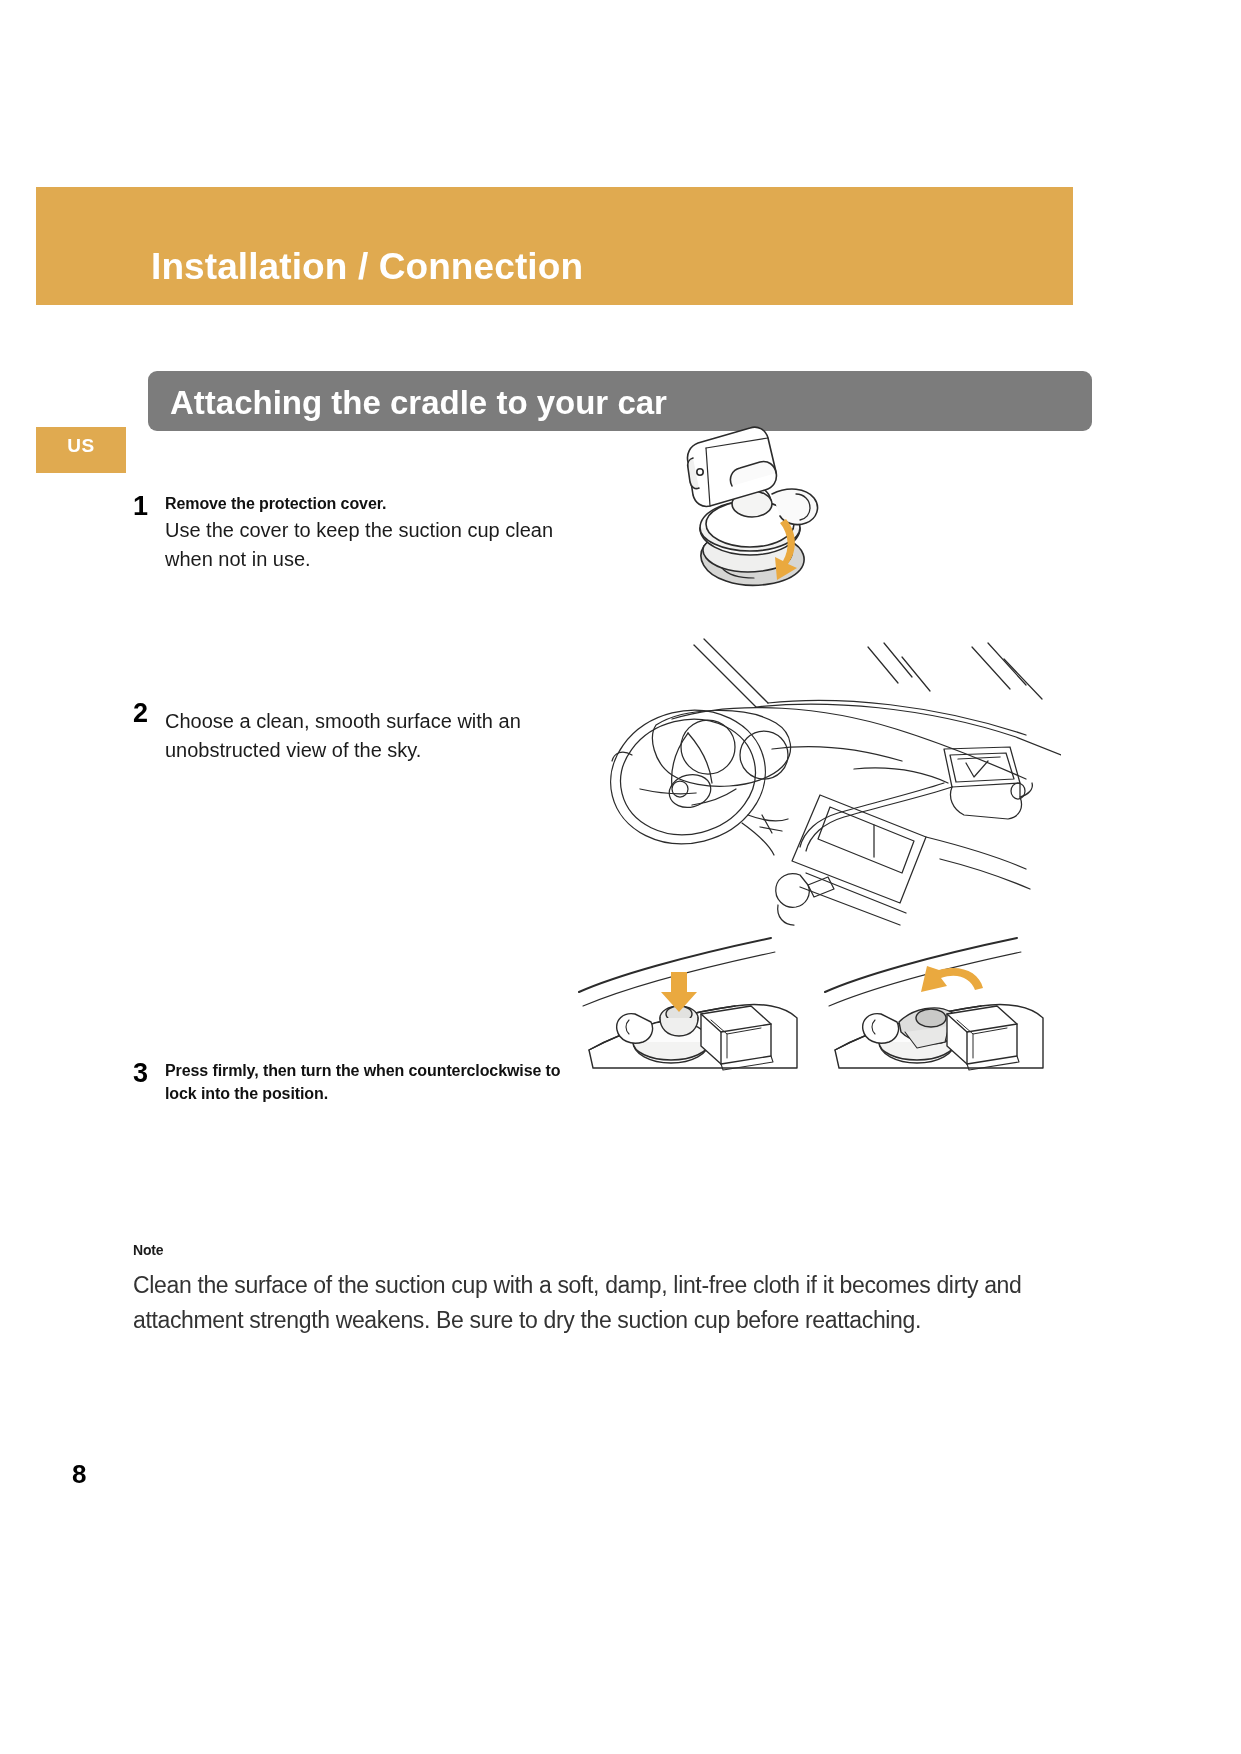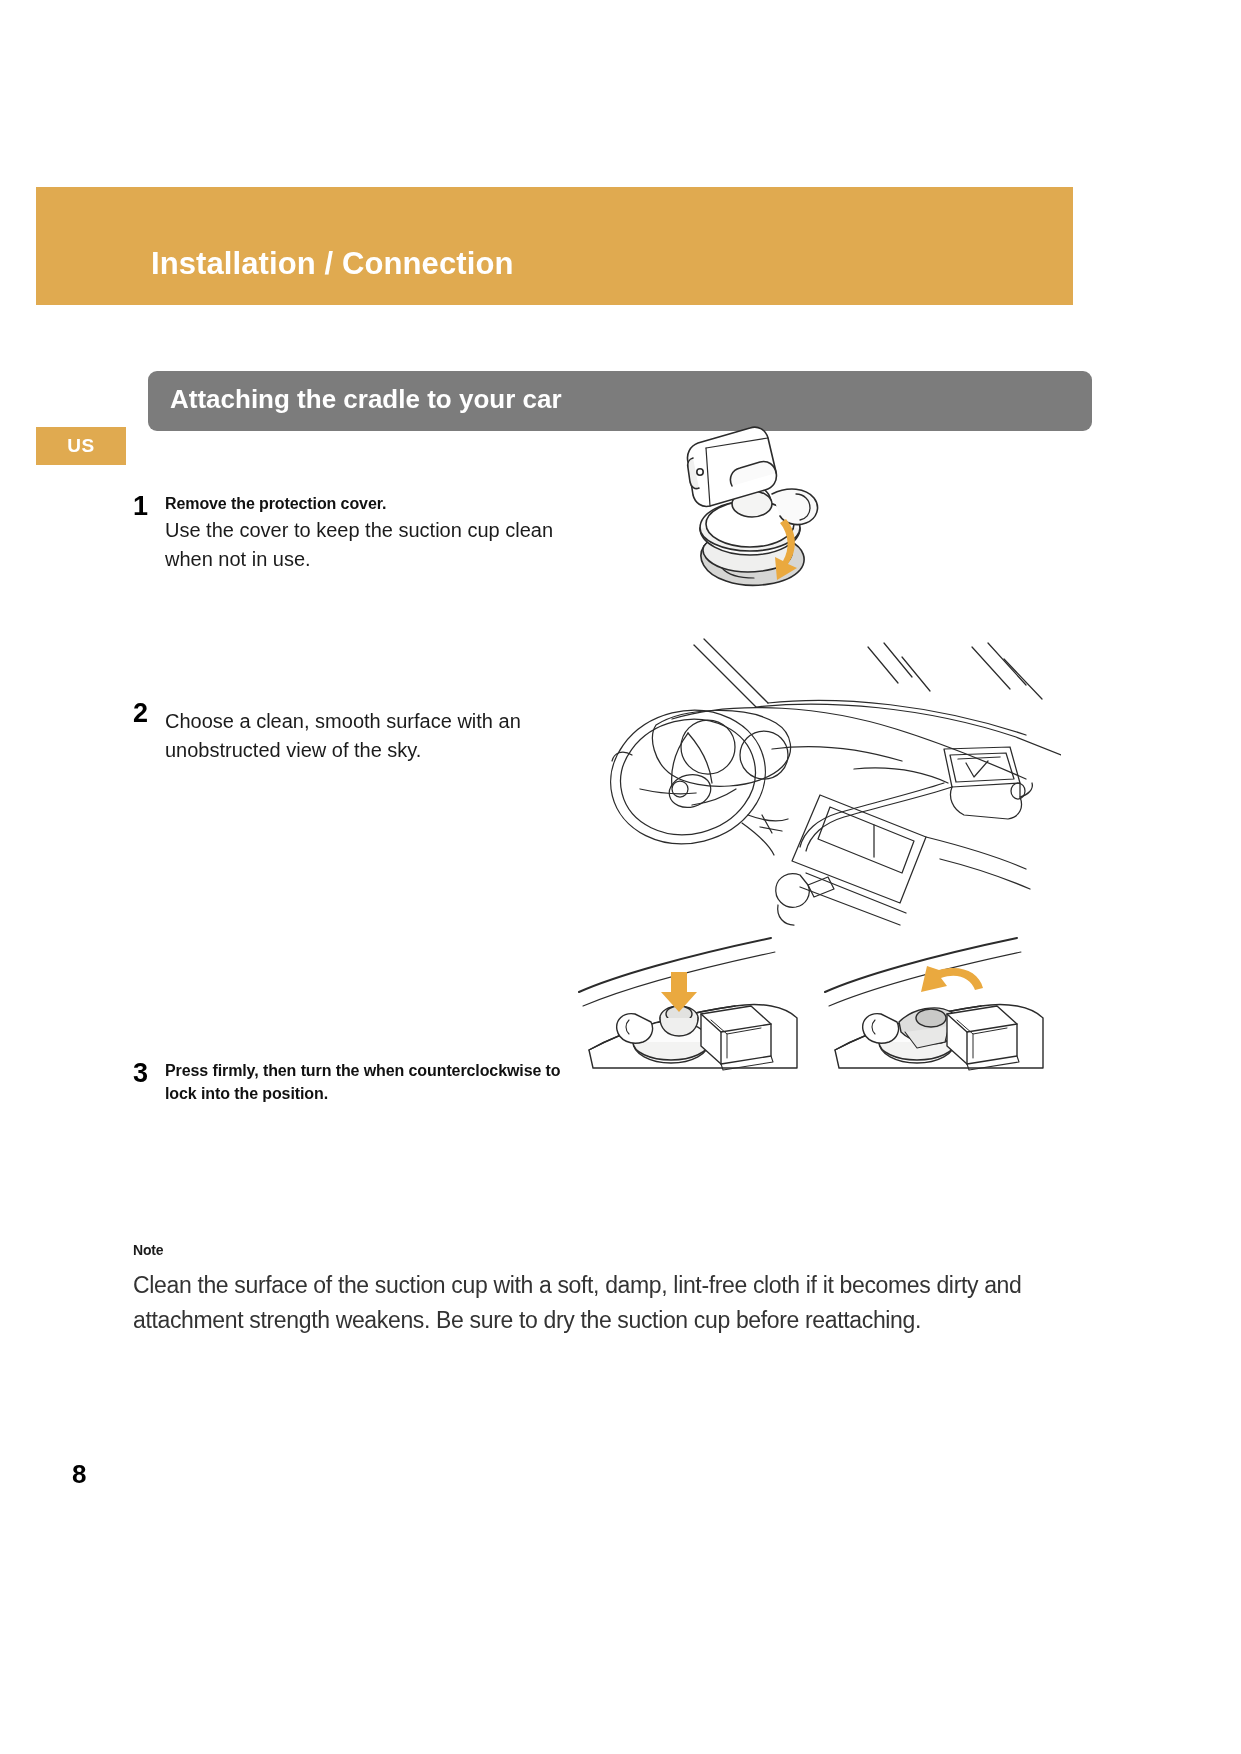--- a/index.html
+++ b/index.html
@@ -23,34 +23,34 @@
     left: 36px;
     top: 187px;
     width: 1037px;
     height: 118px;
     background: #e0aa50;
   }
   .chapter-title {
     position: absolute;
     left: 151px;
     top: 246px;
-    font-size: 31px;
+    font-size: 37px;
     font-weight: bold;
     color: #ffffff;
     letter-spacing: 0.1px;
     white-space: nowrap;
   }
 
   
   .lang-tab {
     position: absolute;
     left: 36px;
     top: 427px;
     width: 90px;
-    height: 38px;
+    height: 46px;
     background: #e0aa50;
   }
   .lang-tab-label {
     position: absolute;
     left: 0;
     top: 0;
     width: 90px;
     height: 38px;
     display: flex;
     align-items: center;
@@ -68,21 +68,21 @@
     top: 371px;
     width: 944px;
     height: 60px;
     background: #7c7c7c;
     border-radius: 9px;
   }
   .section-title {
     position: absolute;
     left: 22px;
     top: 13px;
-    font-size: 26px;
+    font-size: 33px;
     font-weight: bold;
     color: #ffffff;
     white-space: nowrap;
   }
 
   
   .step { position: absolute; }
   .step-num {
     position: absolute;
     left: 0;

